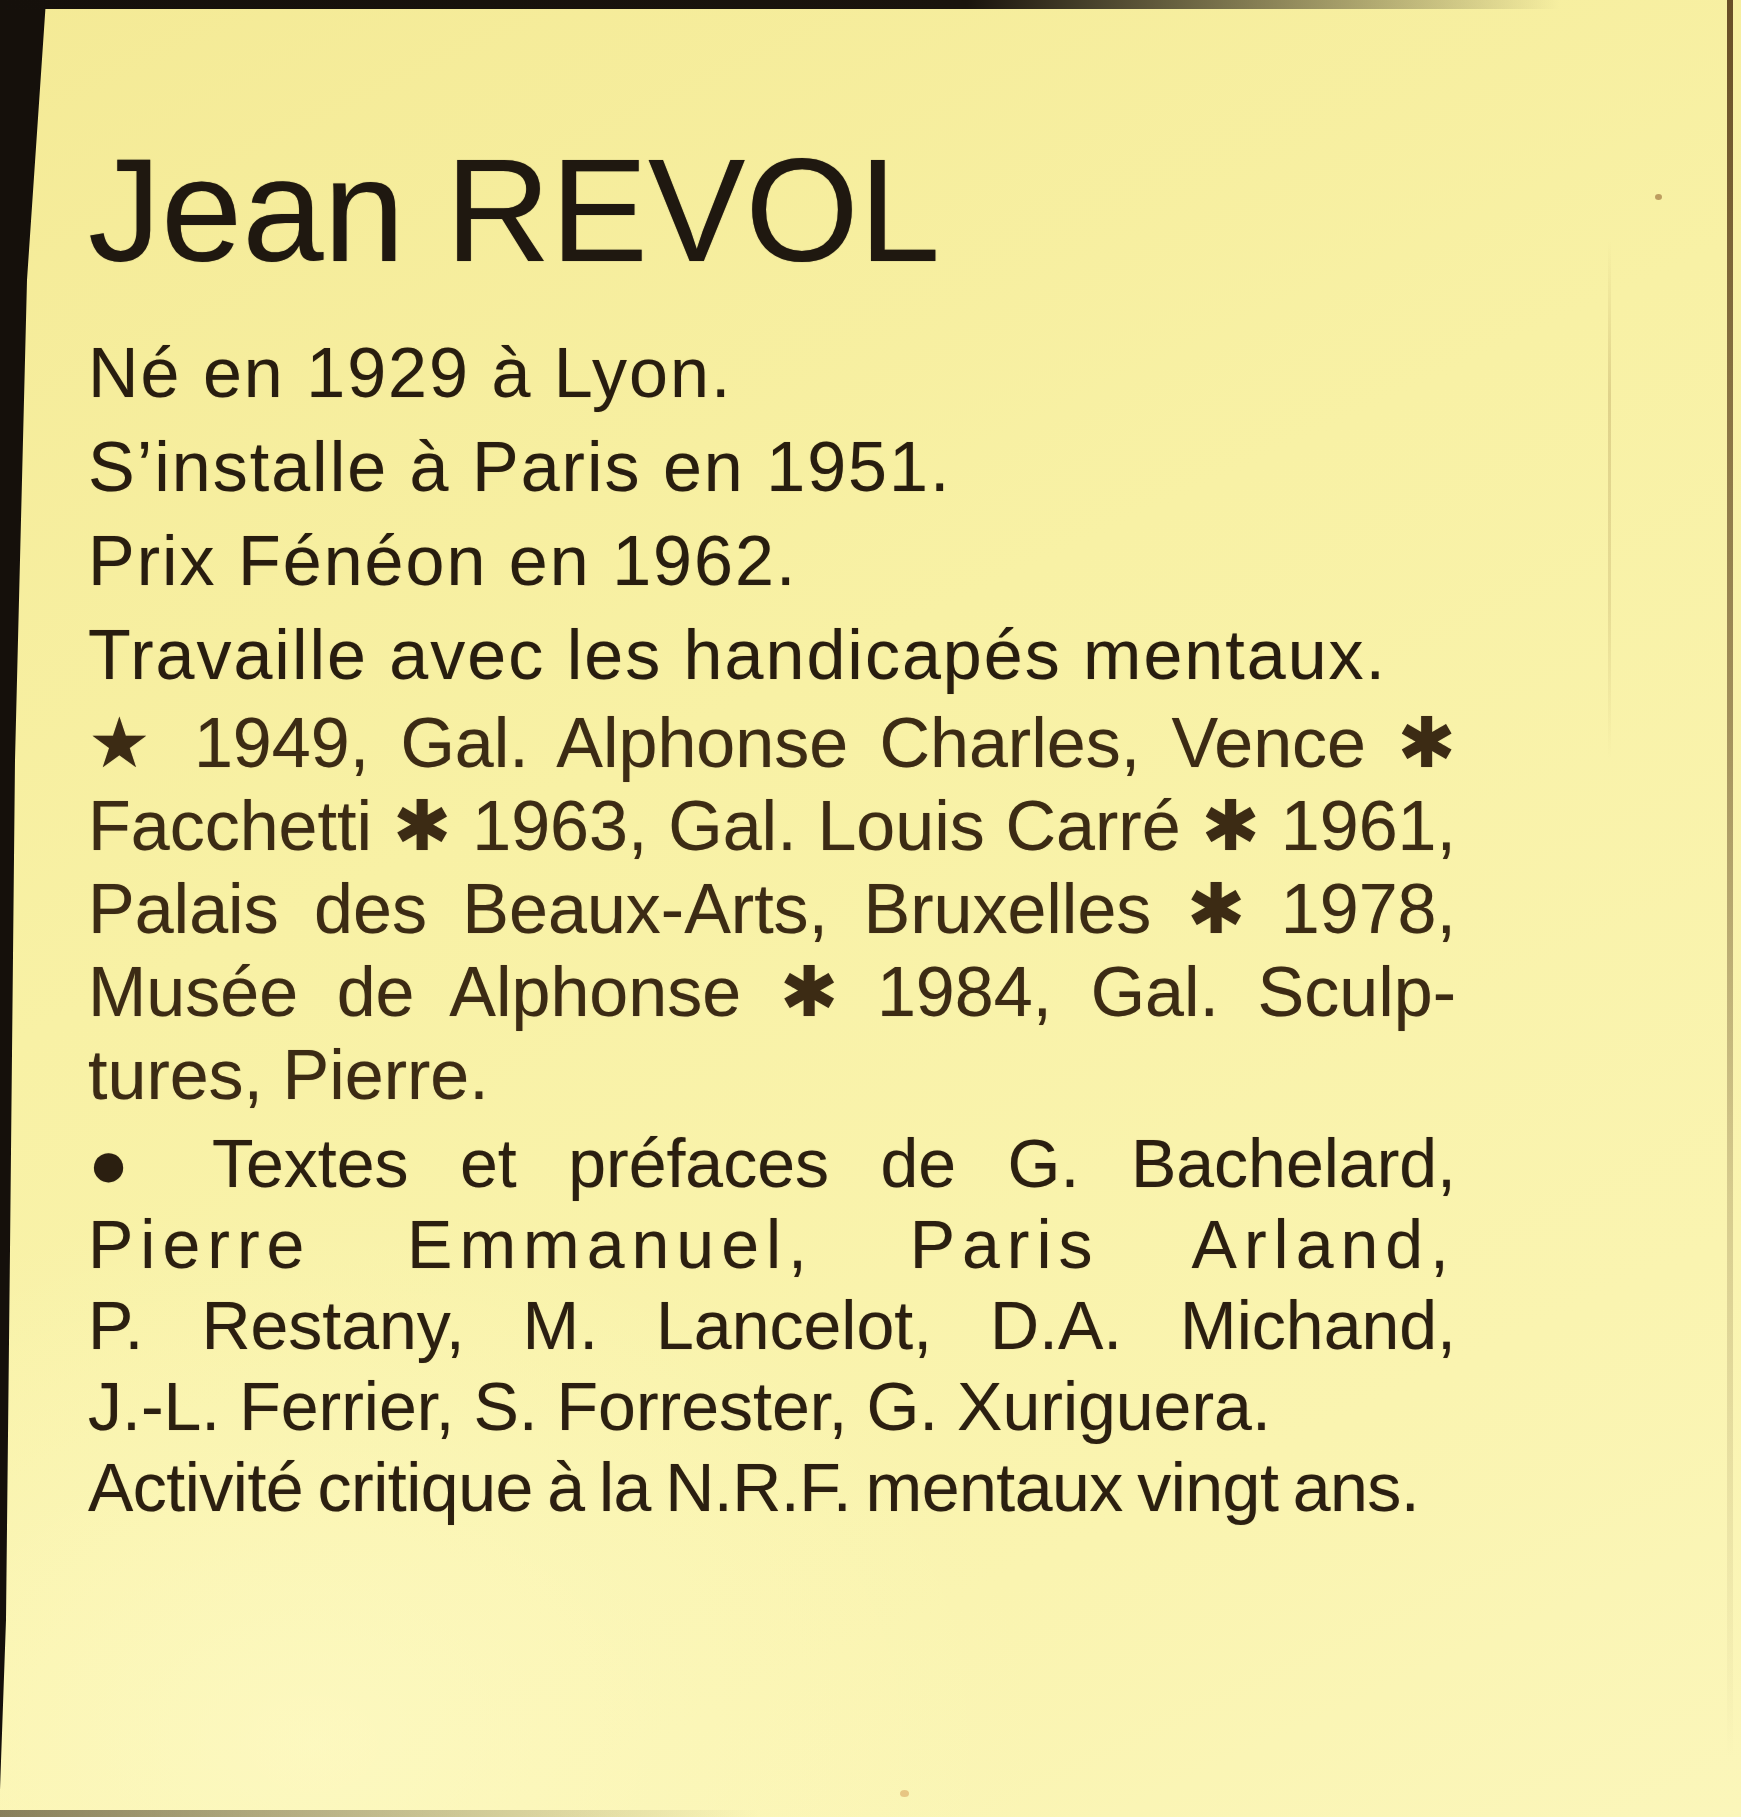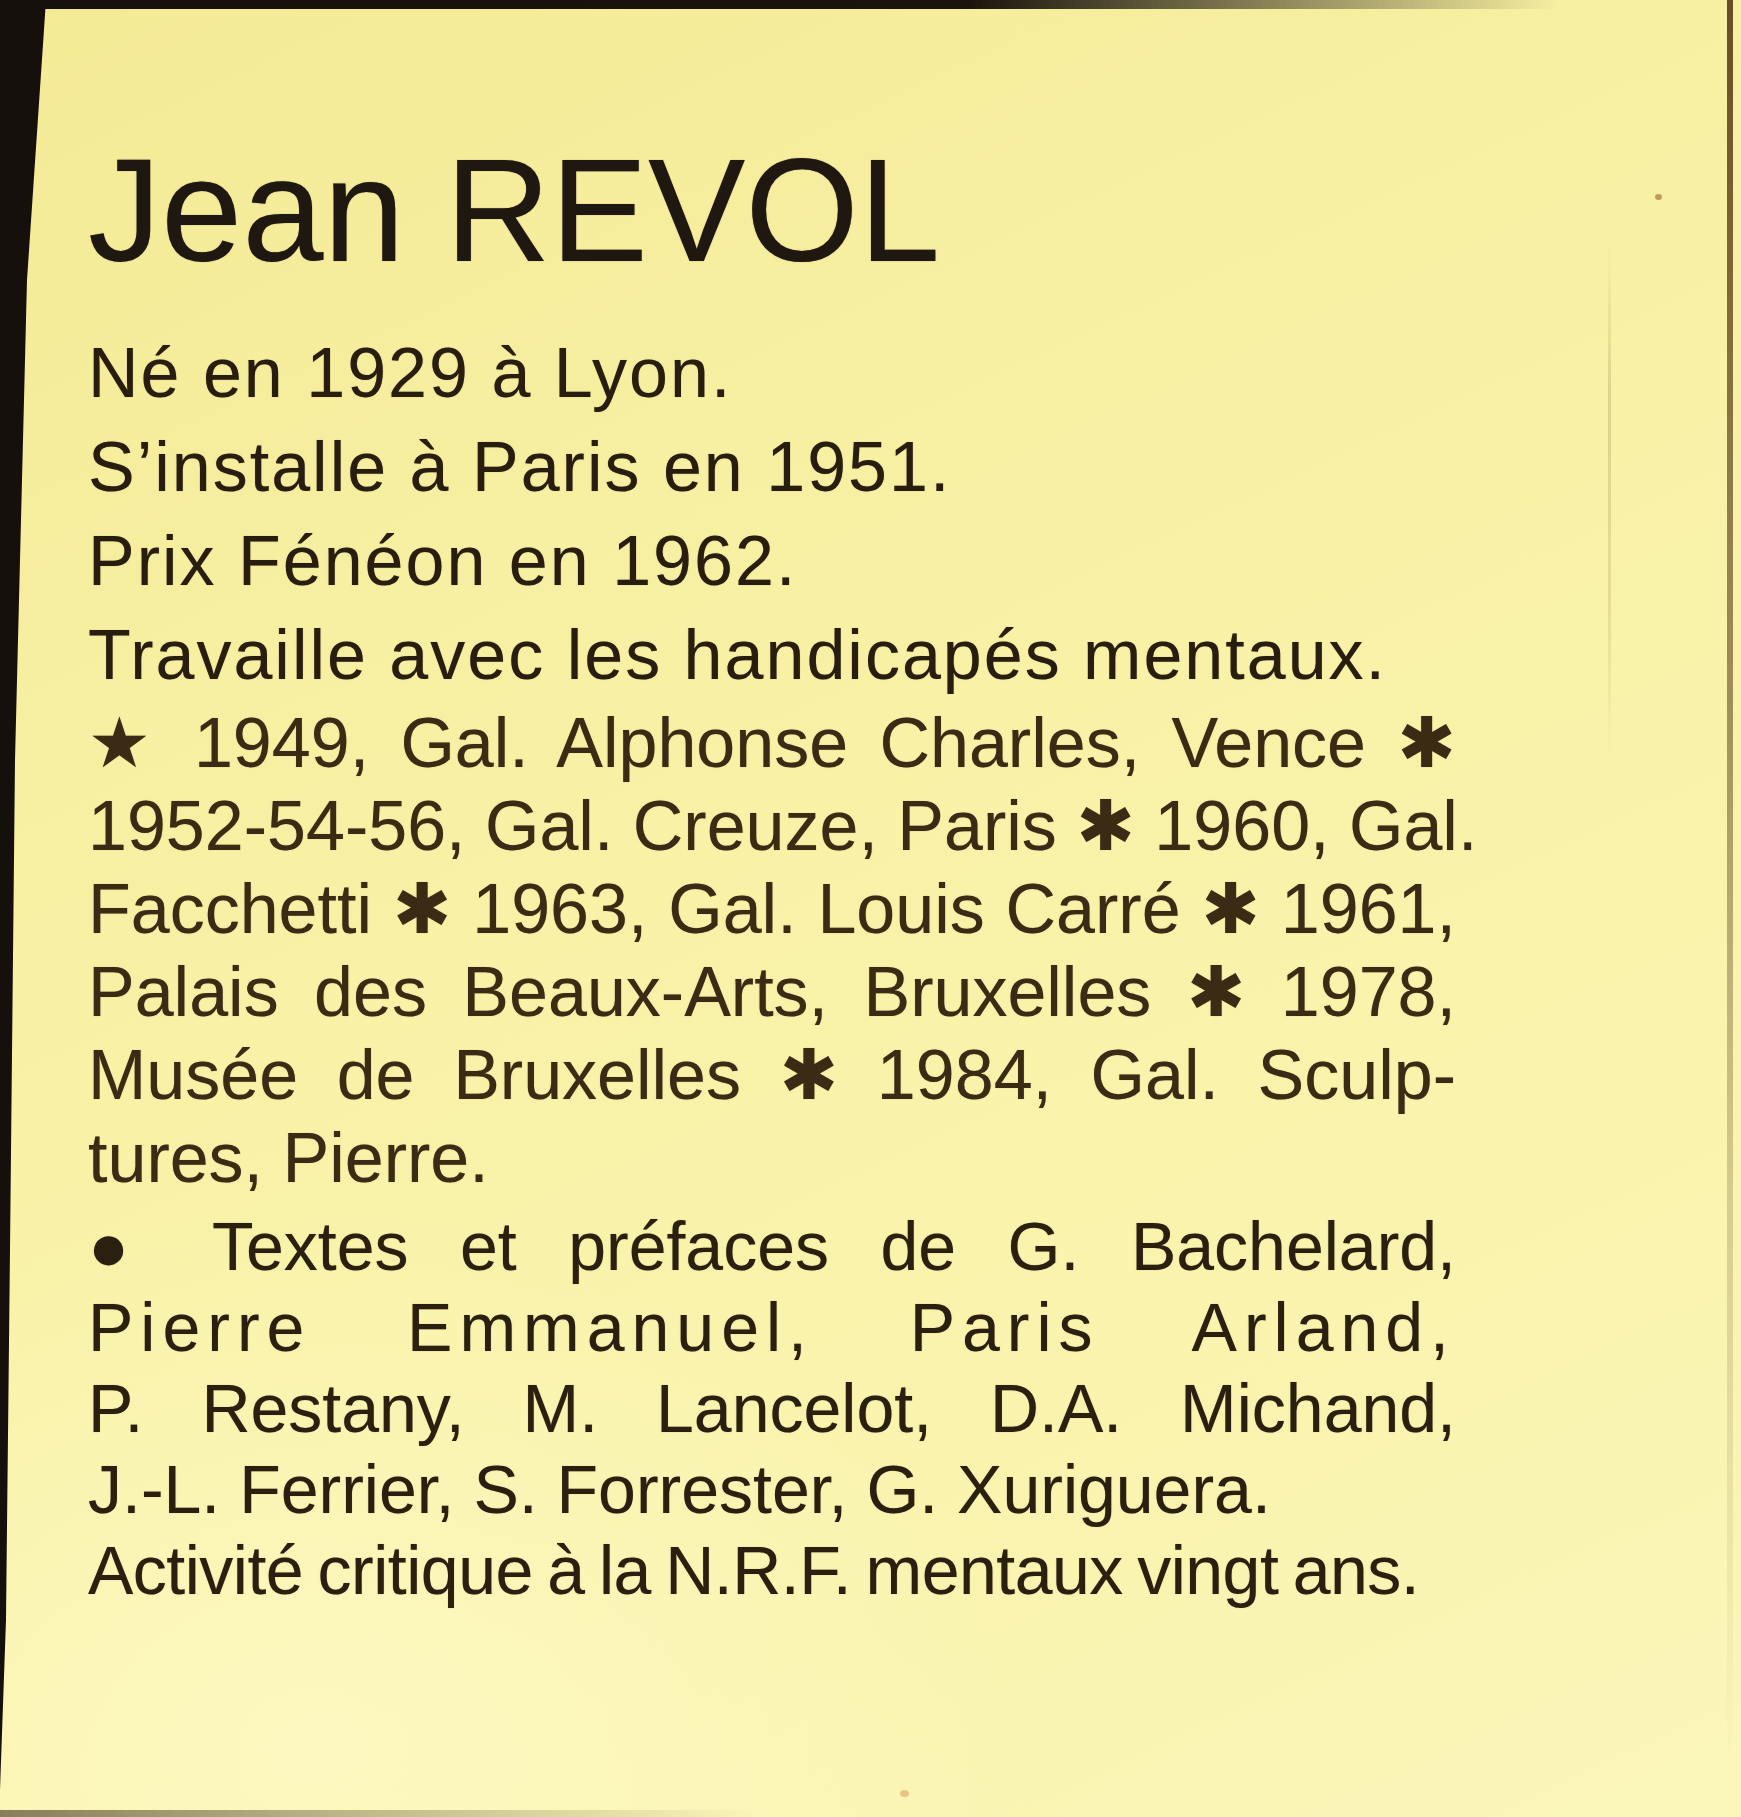--- a/index.html
+++ b/index.html
@@ -73,24 +73,23 @@
 
     <div class="para p-bio">
       <div class="line">Né en 1929 à Lyon.</div>
       <div class="line">S’installe à Paris en 1951.</div>
       <div class="line">Prix Fénéon en 1962.</div>
       <div class="line">Travaille avec les handicapés mentaux.</div>
     </div>
 
     <div class="para p-exh">
       <div class="line just">★ 1949, Gal. Alphonse Charles, Vence ✱</div>
-      <div class="line just">1952-54-56, Gal. Creuze, Paris ✱ 1960, Gal.</div>
       <div class="line just">Facchetti ✱ 1963, Gal. Louis Carré ✱ 1961,</div>
       <div class="line just">Palais des Beaux-Arts, Bruxelles ✱ 1978,</div>
-      <div class="line just">Musée de Bruxelles ✱ 1984, Gal. Sculp-</div>
+      <div class="line just">Musée de Alphonse ✱ 1984, Gal. Sculp-</div>
       <div class="line">tures, Pierre.</div>
     </div>
 
     <div class="para p-cred">
       <div class="line just">● Textes et préfaces de G. Bachelard,</div>
       <div class="line just ls-wide">Pierre Emmanuel, Paris Arland,</div>
       <div class="line just">P. Restany, M. Lancelot, D.A. Michand,</div>
       <div class="line">J.-L. Ferrier, S. Forrester, G. Xuriguera.</div>
       <div class="line tight">Activité critique à la N.R.F. mentaux vingt ans.</div>
     </div>

